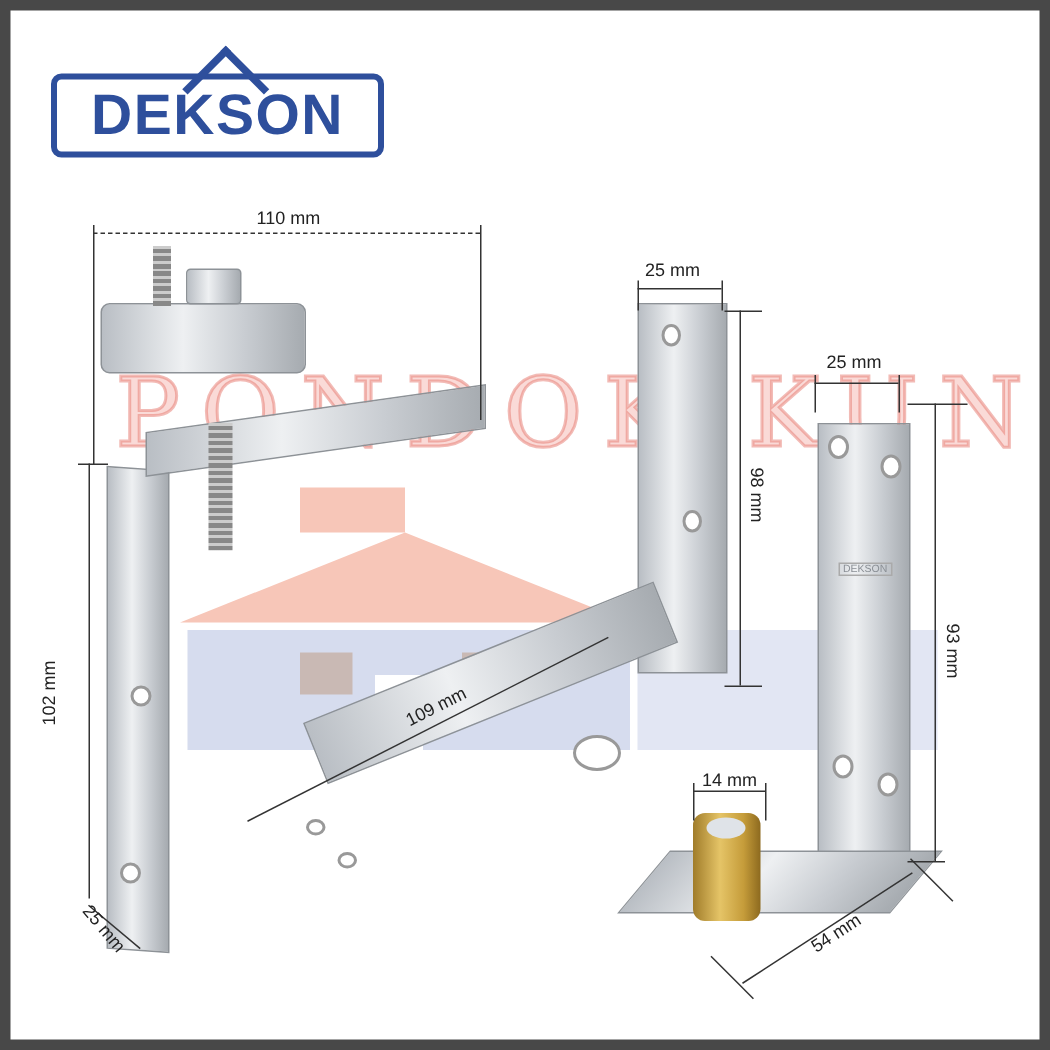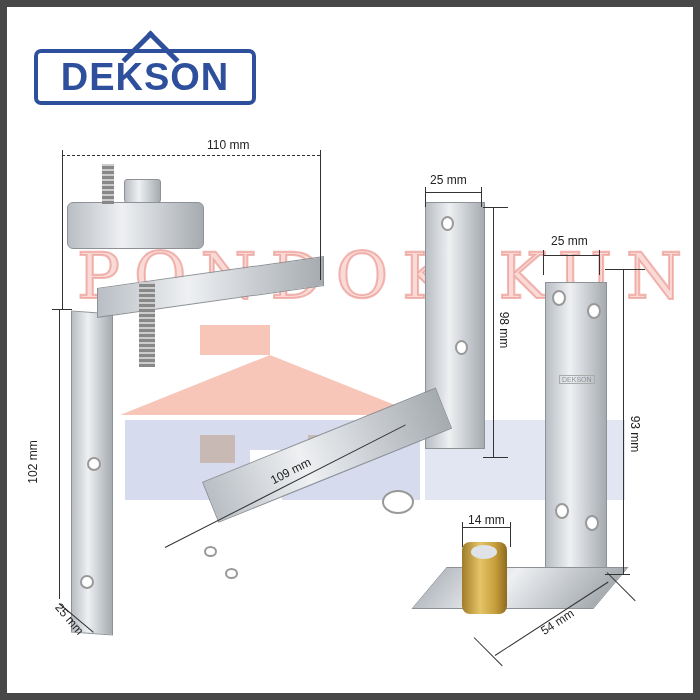--- a/index.html
+++ b/index.html
@@ -44,21 +44,21 @@
     <div class="abs metal" style="left:117px; top:172px; width:35px; height:22px; border-radius:3px;"></div>
     <div class="abs" style="left:95px; top:157px; width:12px; height:40px; background:repeating-linear-gradient(0deg,#888 0 3px,#ccc 3px 5px);"></div>
     <div class="abs" style="left:132px; top:275px; width:16px; height:85px; background:repeating-linear-gradient(0deg,#888 0 3px,#ccc 3px 5px);"></div>
     <div class="hole" style="left:80px; top:450px; width:10px; height:10px;"></div>
     <div class="hole" style="left:73px; top:568px; width:10px; height:10px;"></div>
   </div>
 
   <div class="line" style="left:55px; top:148px; width:258px; height:1px; border-top:1px dashed #333; background:none;"></div>
   <div class="line" style="left:55px; top:143px; width:1px; height:160px;"></div>
   <div class="line" style="left:313px; top:143px; width:1px; height:130px;"></div>
-  <div class="dim" style="left:164px; top:131px;margin-left:36px;">110 mm</div>
+  <div class="dim" style="left:164px; top:131px;">110 mm</div>
 
   <div class="line" style="left:52px; top:302px; width:1px; height:290px;"></div>
   <div class="line" style="left:45px; top:302px; width:20px; height:1px;"></div>
   <div class="dim" style="left:4px; top:448px; transform:rotate(-90deg);">102 mm</div>
 
   <div class="line" style="left:52px; top:596px; width:45px; height:1px; transform:rotate(40deg); transform-origin:left;"></div>
   <div class="dim" style="left:44px; top:605px; transform:rotate(50deg);">25 mm</div>
 
   <div class="abs">
     <div class="abs metal" style="left:418px; top:195px; width:58px; height:245px;"></div>

